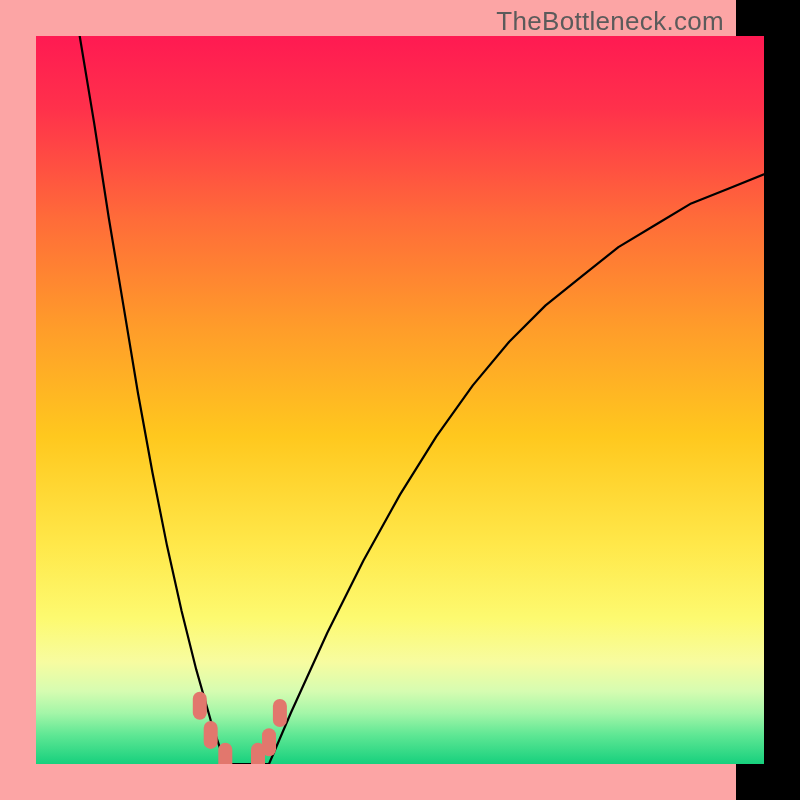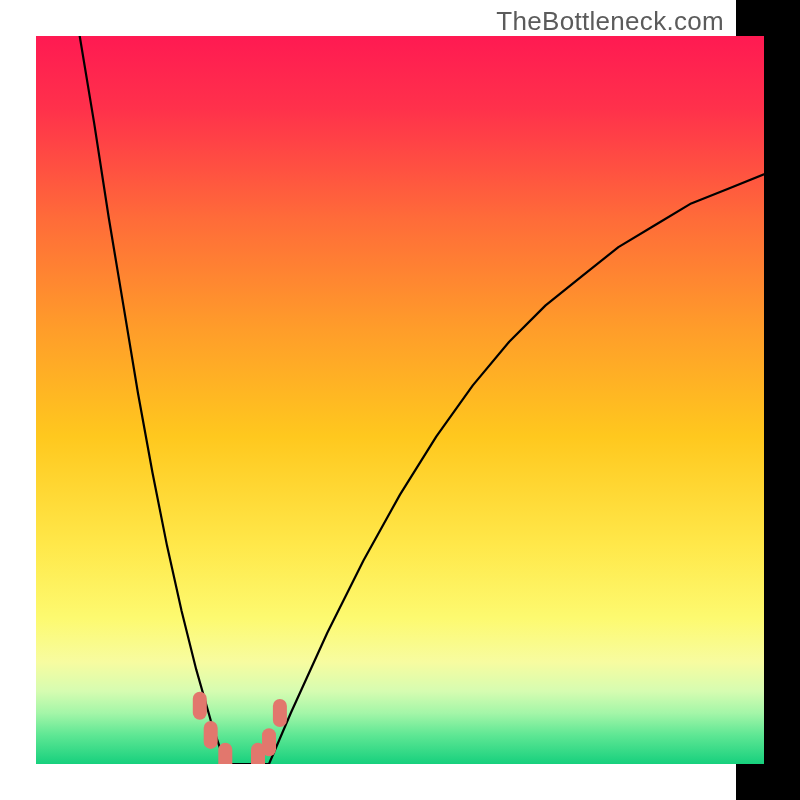--- a/index.html
+++ b/index.html
@@ -9,21 +9,21 @@
     height: 800px;
     background: #000;
     overflow: hidden;
   }
   .frame {
     position: absolute;
     top: 0;
     left: 0;
     width: 736px;
     height: 800px;
-    background: #ffffff;
+    background: #fca5a5;
   }
   .plot-area {
     position: absolute;
     top: 36px;
     left: 36px;
     width: 728px;
     height: 728px;
     overflow: hidden;
   }
   .gradient {

